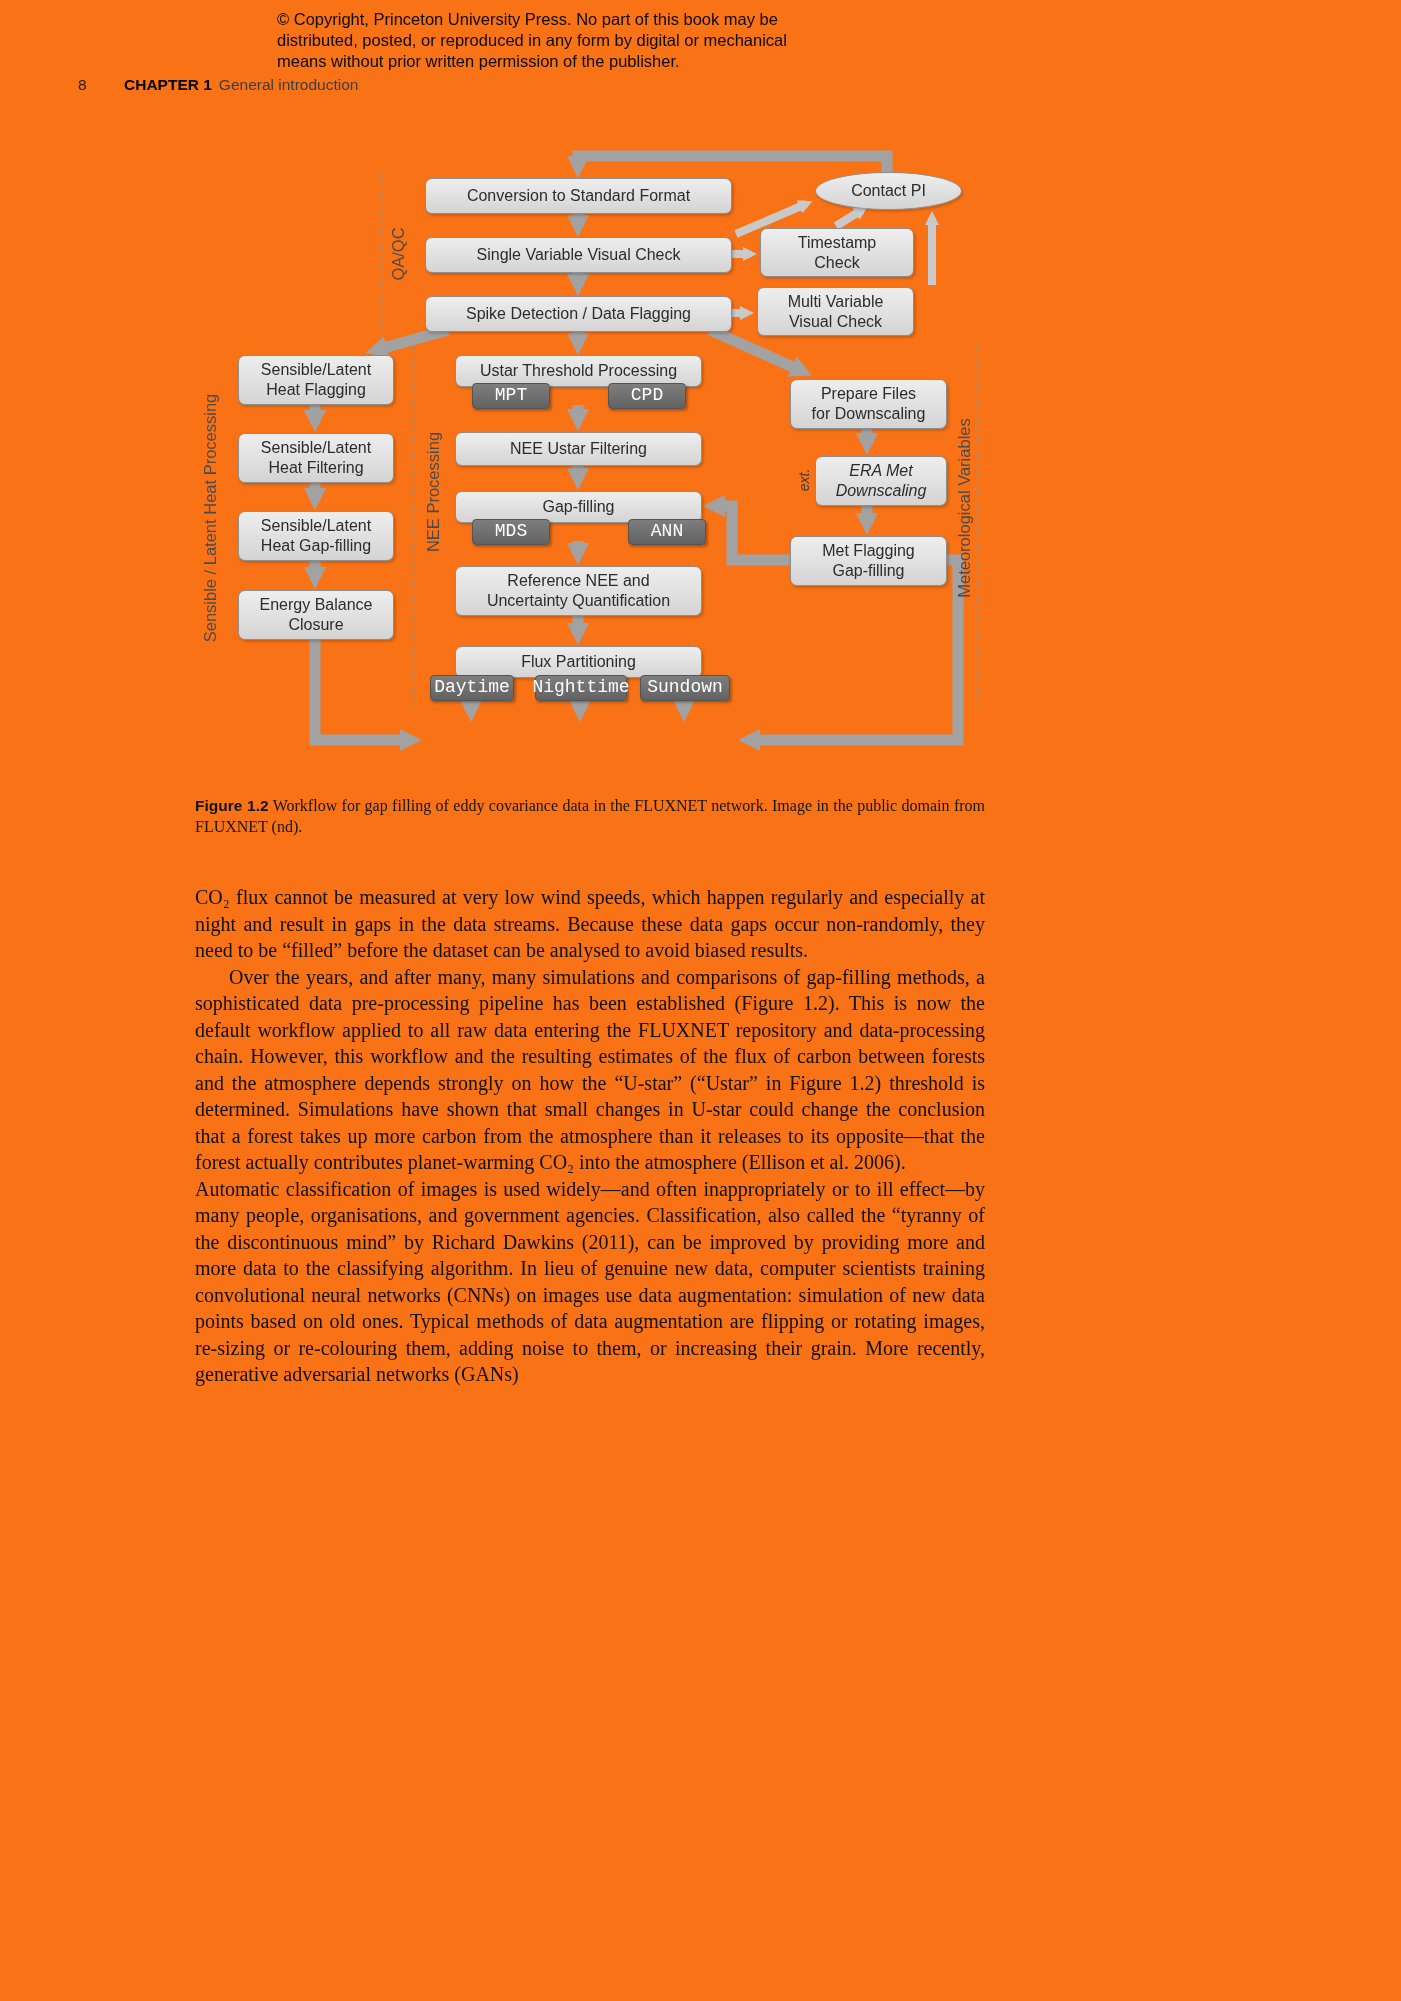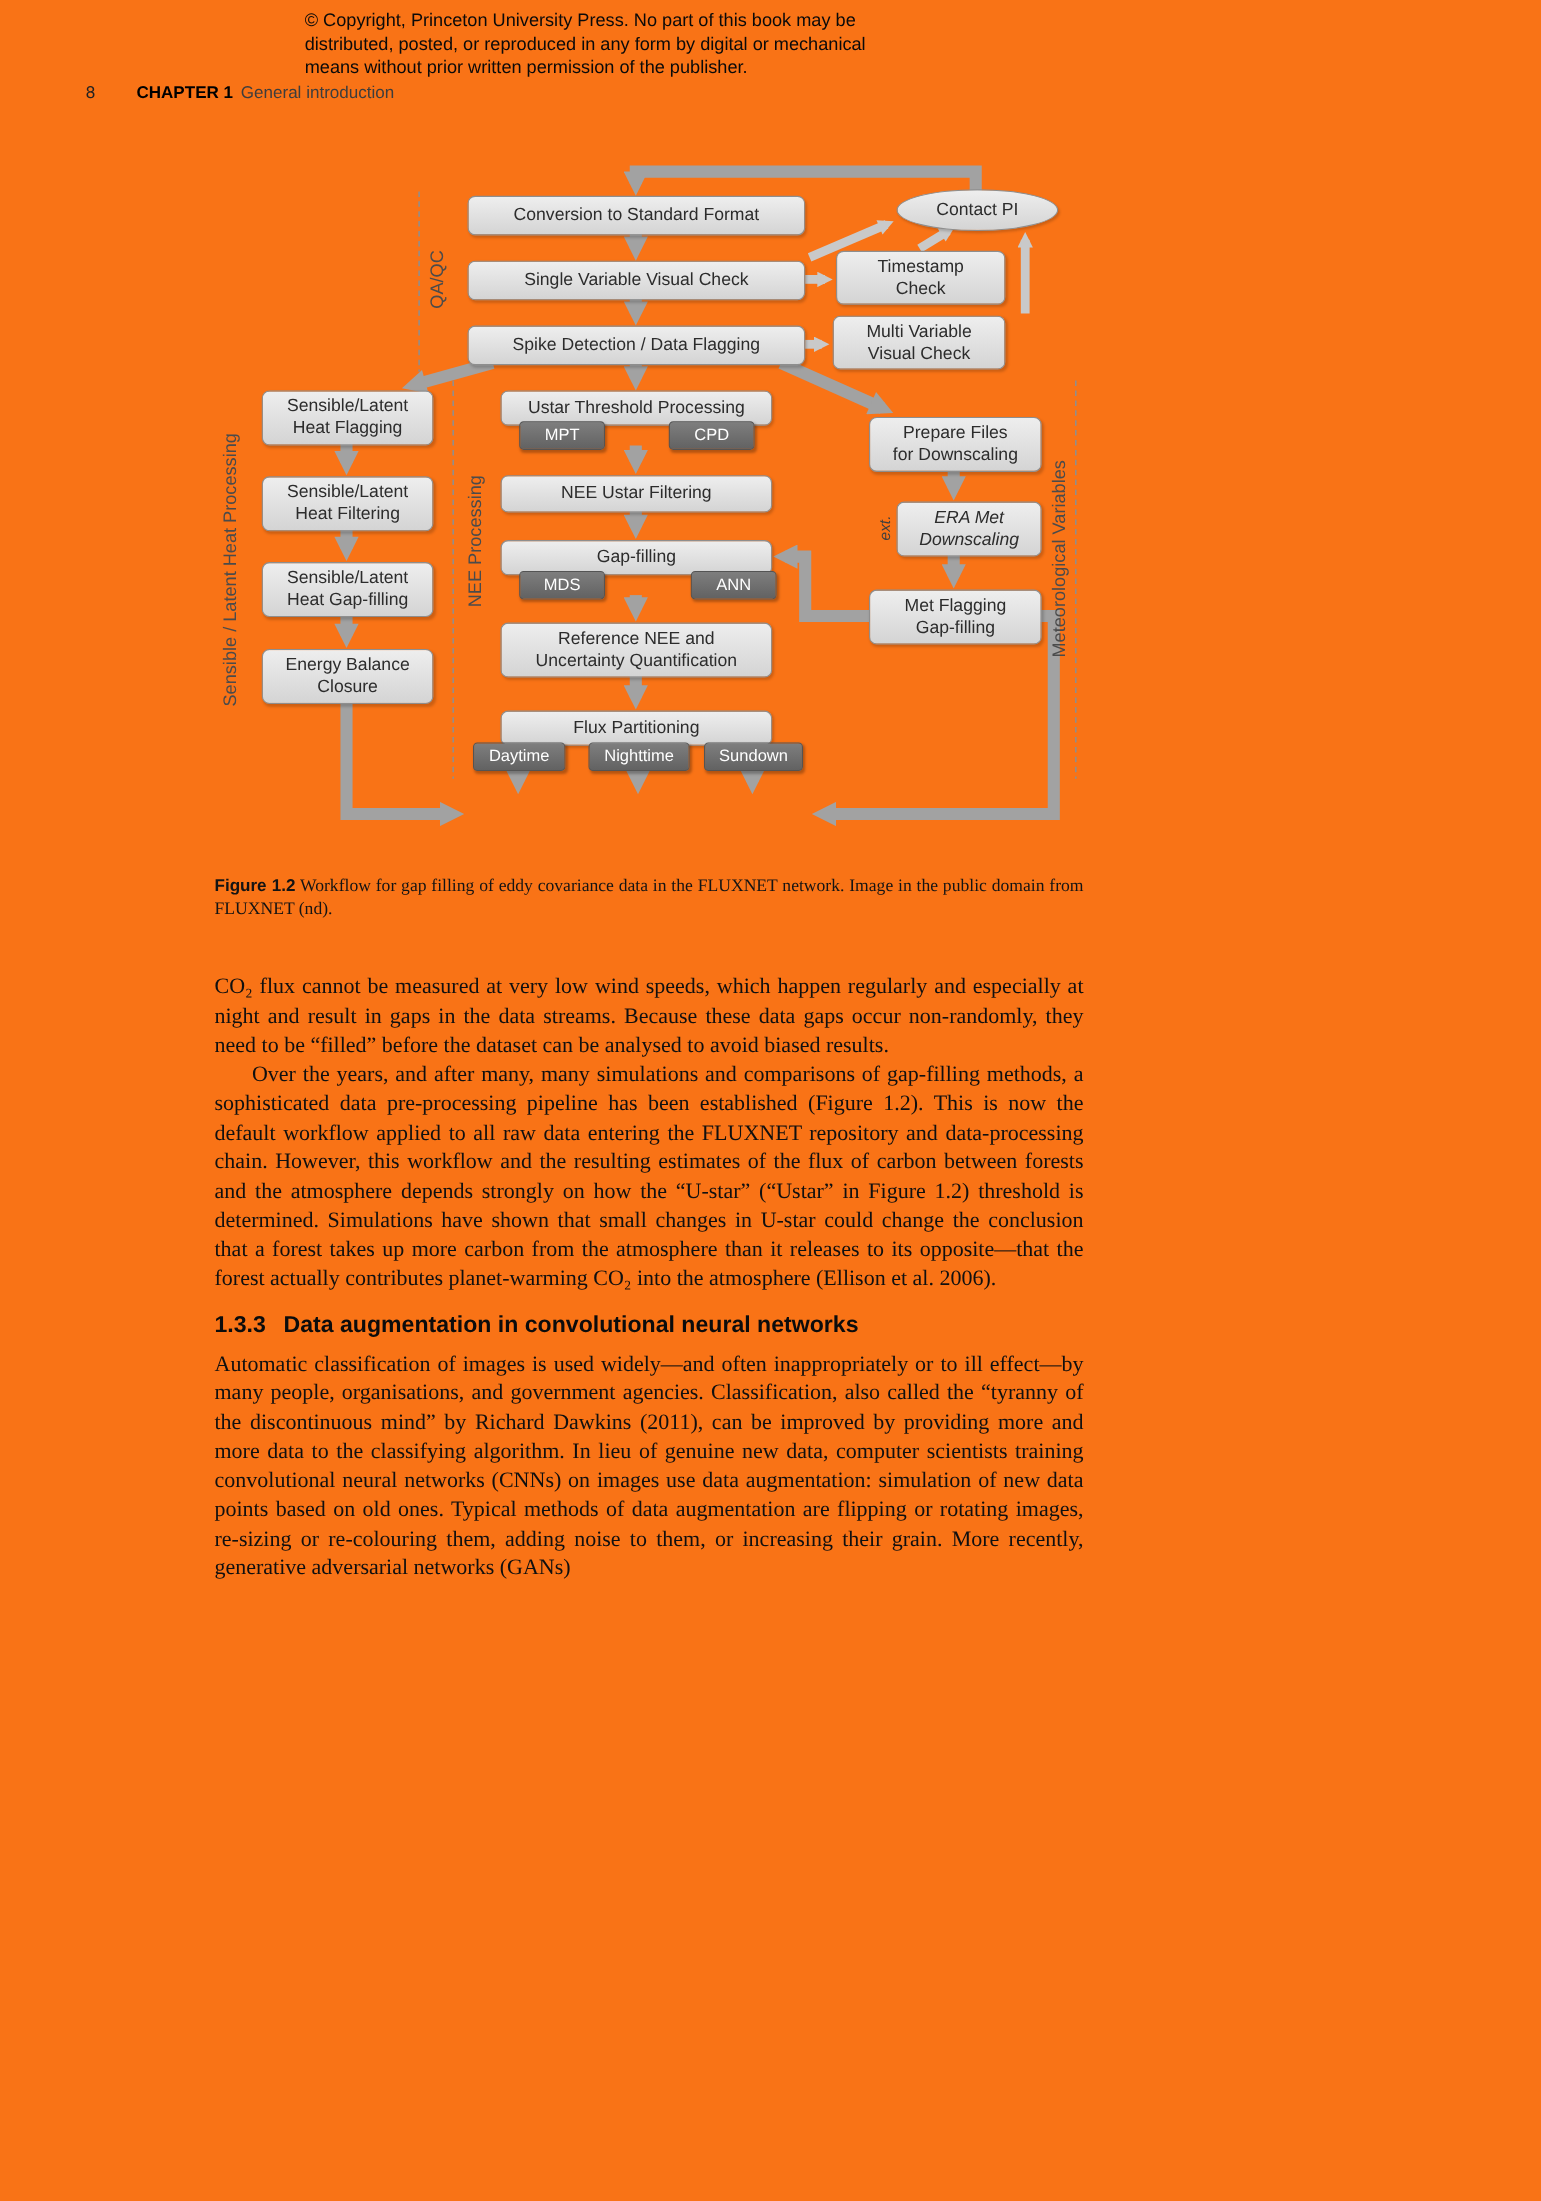--- a/index.html
+++ b/index.html
@@ -19,21 +19,21 @@
 
   
   .diagram{position:absolute;left:180px;top:140px;width:800px;height:640px;}
   .arrows{position:absolute;left:0;top:0;z-index:0;}
   .node{position:absolute;z-index:2;display:flex;align-items:center;justify-content:center;
         text-align:center;background:linear-gradient(#eeeeee,#d4d4d4);
         border:1.4px solid #8e8e8e;border-radius:7px;
         font-family:"Liberation Sans",sans-serif;font-size:16px;line-height:1.22;color:#2c2c2c;
         white-space:pre-line;box-shadow:1.5px 2px 2.5px rgba(0,0,0,0.18);}
   .node.dark{background:linear-gradient(#7e7e7e,#626262);color:#fff;border-color:#545454;
-             border-radius:4px;font-size:15px;box-shadow:1.5px 2px 2.5px rgba(0,0,0,0.28);}
+             border-radius:4px;font-size:18px;box-shadow:1.5px 2px 2.5px rgba(0,0,0,0.28);font-family:Liberation Mono, monospace;}
   .node.ellipse{border-radius:50%;}
   .node.italic{font-style:italic;}
   .vlabel{position:absolute;z-index:1;white-space:nowrap;
           font-family:"Liberation Sans",sans-serif;font-size:16.5px;color:#4b4b4b;
           transform:translate(-50%,-50%) rotate(-90deg);}
   .vlabel.small{font-size:14px;font-style:italic;color:#3f3f3f;}
 
   
   .caption{position:absolute;left:195px;top:779px;width:790px;font-size:16px;line-height:21px;
            text-align:justify;color:#141414;}
@@ -161,20 +161,17 @@
   </div>
 
   <p class="caption">
     <span class="cap-label">Figure 1.2</span>
     <span>Workflow for gap filling of eddy covariance data in the FLUXNET network. Image in the public domain from FLUXNET (nd).</span>
   </p>
 
   <div class="textcol">
     <p>CO₂ flux cannot be measured at very low wind speeds, which happen regularly and especially at night and result in gaps in the data streams. Because these data gaps occur non-randomly, they need to be “filled” before the dataset can be analysed to avoid biased results.</p>
     <p class="indent">Over the years, and after many, many simulations and comparisons of gap-filling methods, a sophisticated data pre-processing pipeline has been established (Figure 1.2). This is now the default workflow applied to all raw data entering the FLUXNET repository and data-processing chain. However, this workflow and the resulting estimates of the flux of carbon between forests and the atmosphere depends strongly on how the “U-star” (“Ustar” in Figure 1.2) threshold is determined. Simulations have shown that small changes in U-star could change the conclusion that a forest takes up more carbon from the atmosphere than it releases to its opposite—that the forest actually contributes planet-warming CO₂ into the atmosphere (Ellison et al. 2006).</p>
-    <h2>
-      <span class="sec-no">1.3.3</span><span>Data augmentation in convolutional neural networks</span>
-    </h2>
     <p>Automatic classification of images is used widely—and often inappropriately or to ill effect—by many people, organisations, and government agencies. Classification, also called the “tyranny of the discontinuous mind” by Richard Dawkins (2011), can be improved by providing more and more data to the classifying algorithm. In lieu of genuine new data, computer scientists training convolutional neural networks (CNNs) on images use data augmentation: simulation of new data points based on old ones. Typical methods of data augmentation are flipping or rotating images, re-sizing or re-colouring them, adding noise to them, or increasing their grain. More recently, generative adversarial networks (GANs)</p>
   </div>
 
 
 </div>
 
 </body></html>

